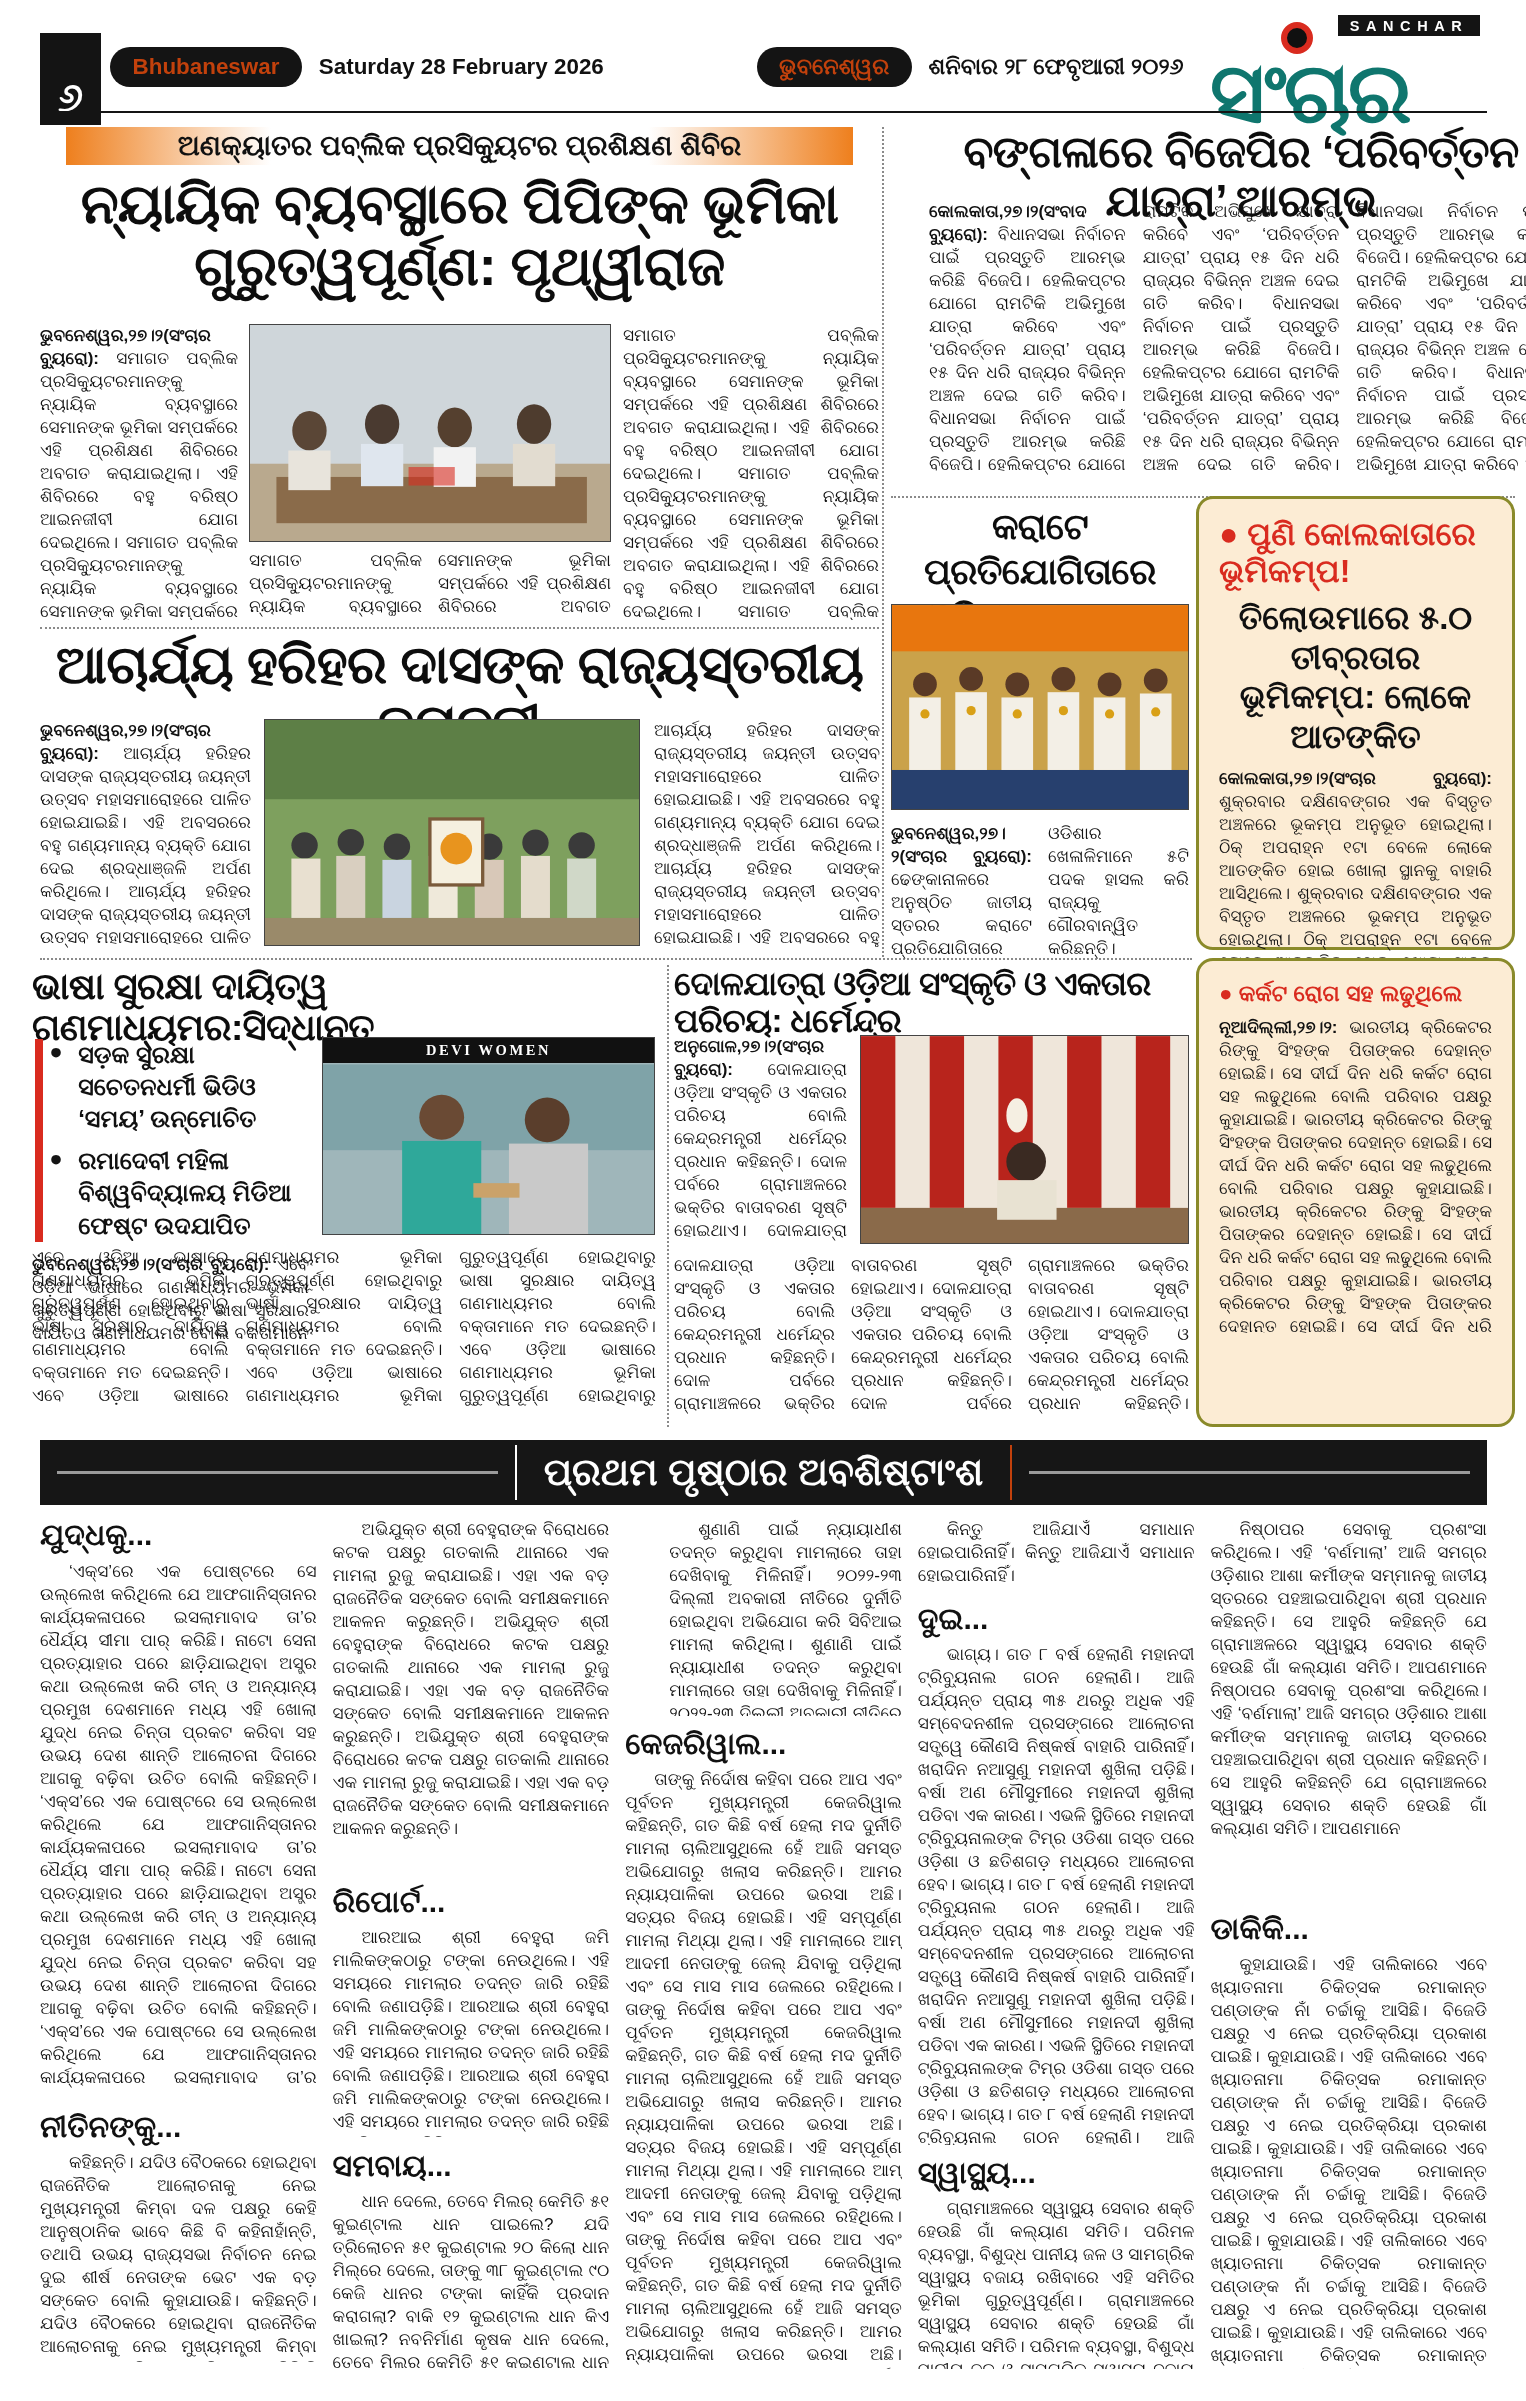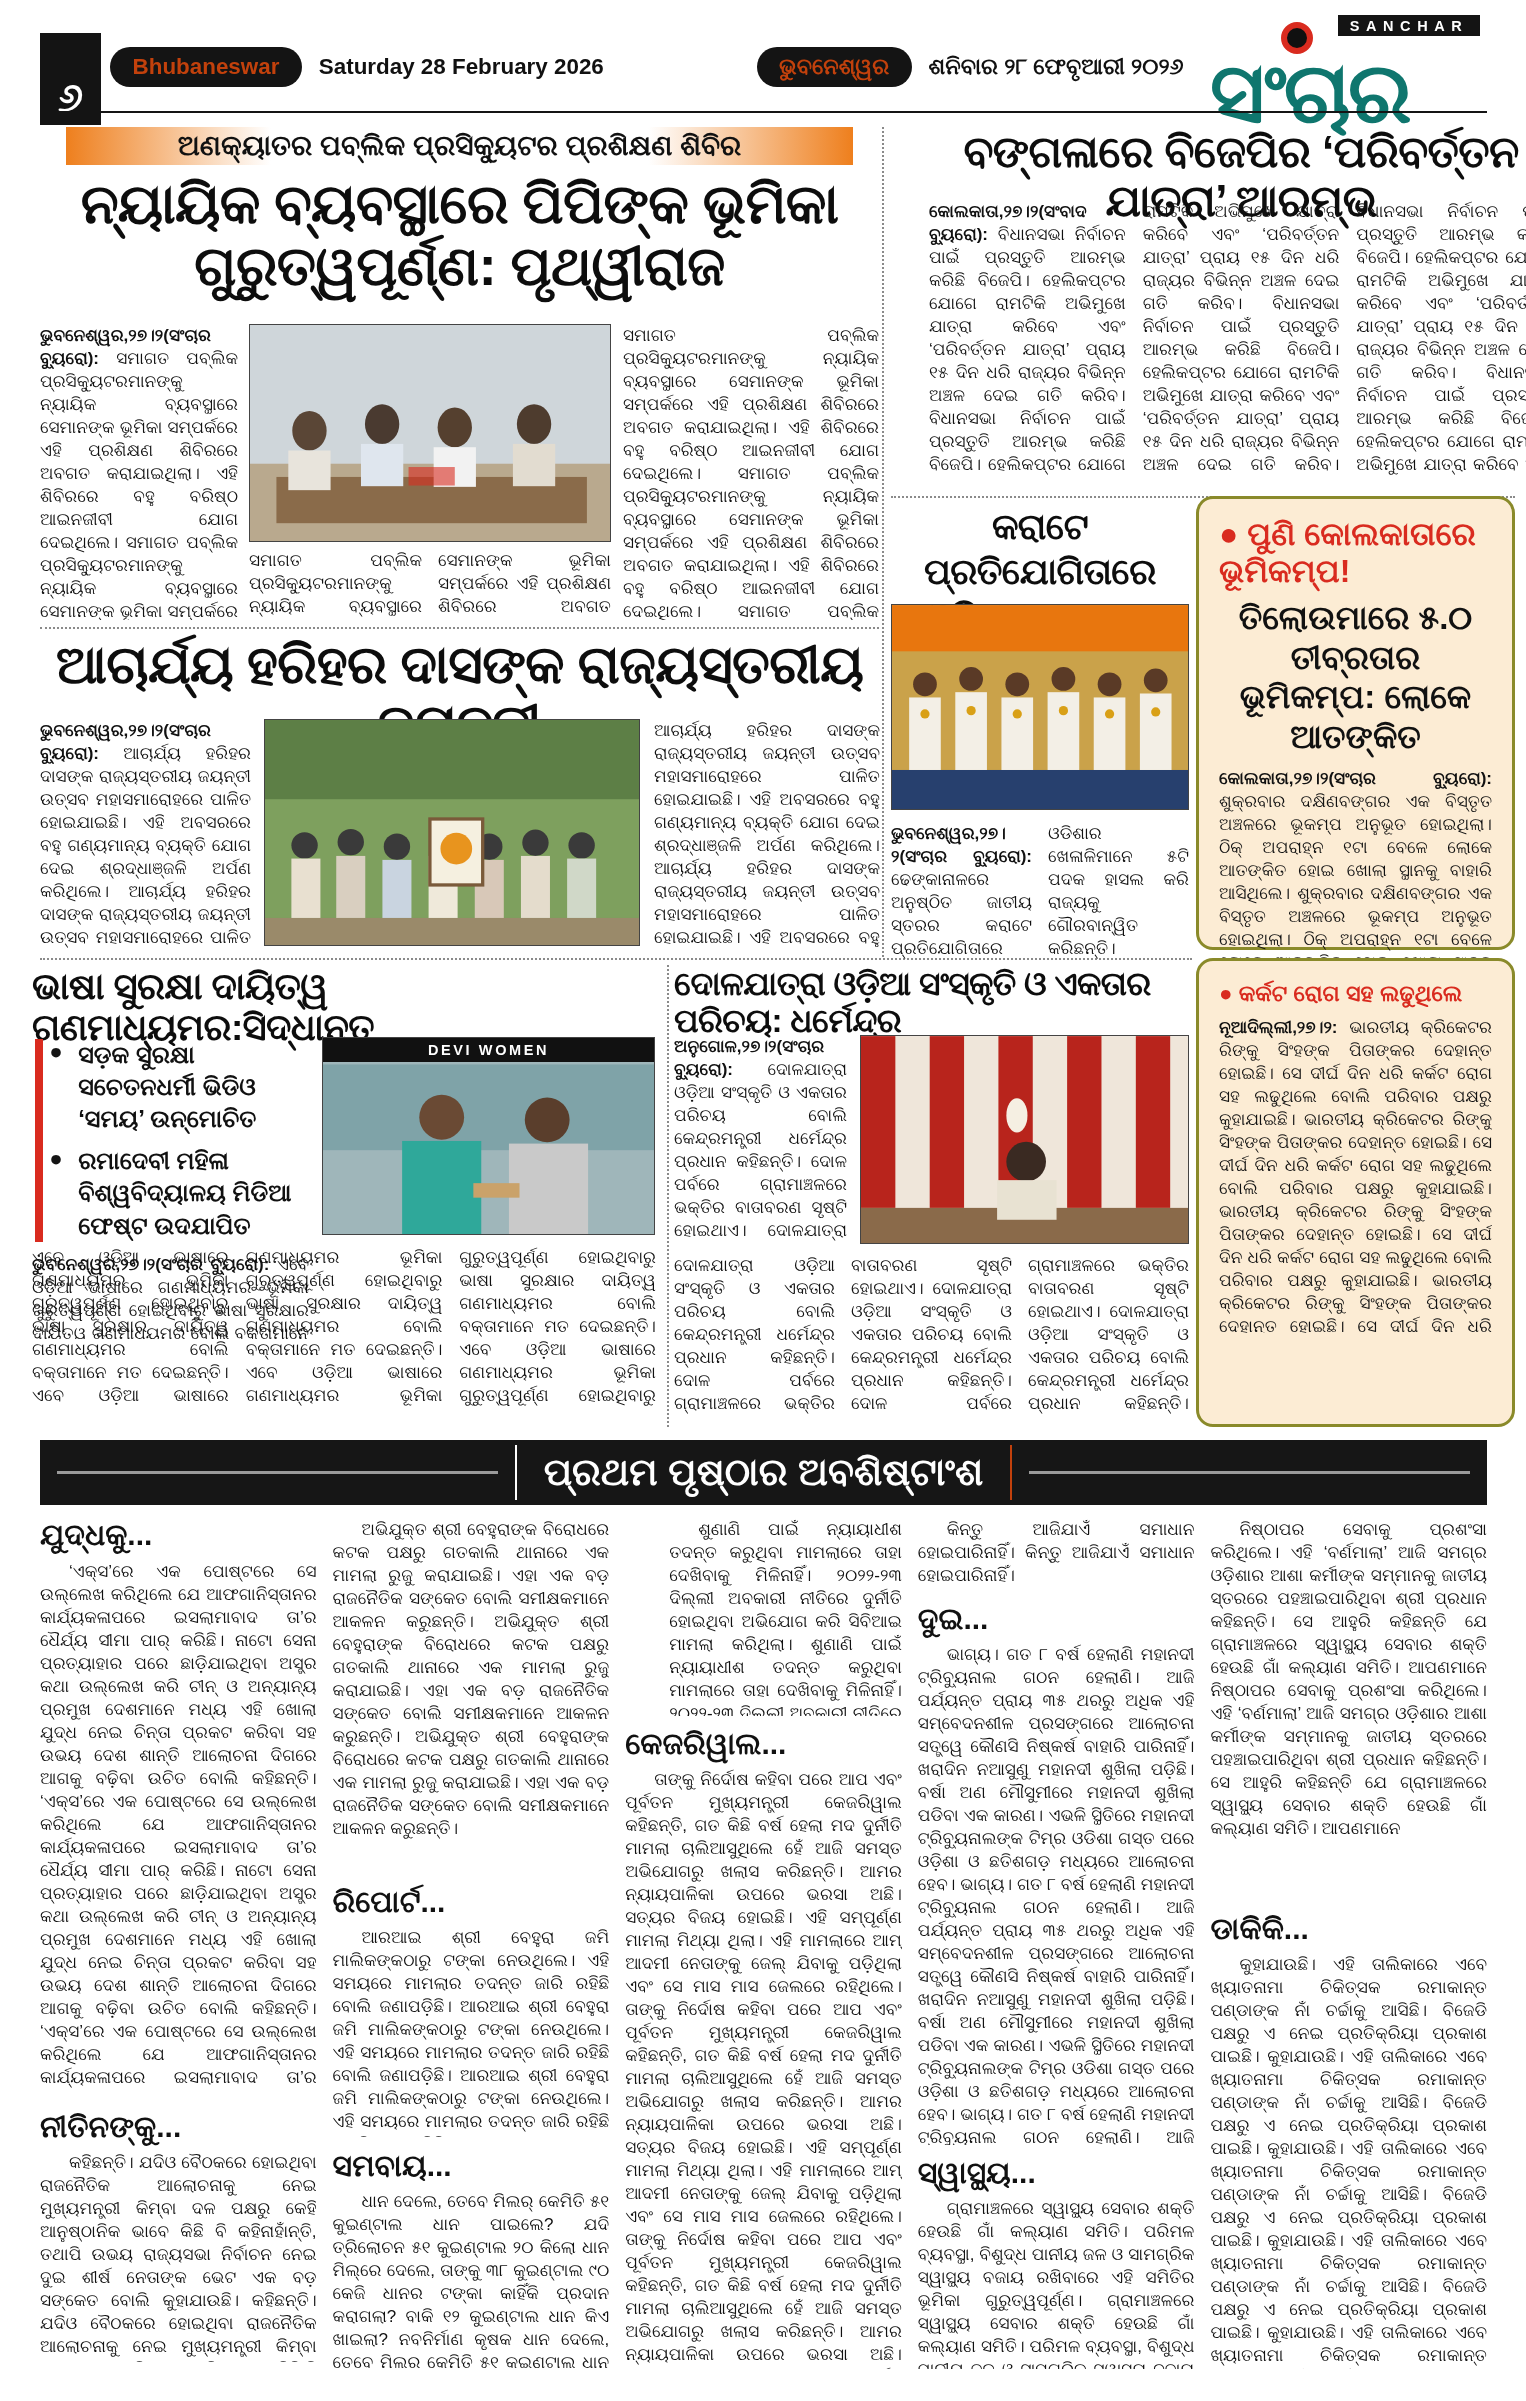--- a/index.html
+++ b/index.html
@@ -21,21 +21,21 @@
              background:#101010;box-sizing:content-box;}
   .top-rule{position:absolute;left:40px;top:111px;width:1447px;height:0;border-top:2.6px solid #141414;}
   
   .hrule{position:absolute;border-top:2px dotted #8a8a8a;height:0;}
   .vrule{position:absolute;border-left:2px dotted #8a8a8a;width:0;}
   .kicker{height:38px;display:flex;align-items:center;justify-content:center;font-size:28px;font-weight:800;
           background:linear-gradient(90deg,#ee7f1d 0%,#ffffff 26%,#ffffff 74%,#ee7f1d 100%);}
   .headline{font-weight:900;color:#0d0d0d;line-height:1.12;letter-spacing:-0.7px;}
   .body-txt{font-size:17px;line-height:23px;text-align:justify;overflow:hidden;}
   .body-txt .byl{font-weight:800;}
-  .photo{position:relative;border:1.3px solid #444;box-sizing:border-box;overflow:hidden;}
+  .photo{position:relative;border:1.3px solid #444;box-sizing:border-box;overflow:hidden;font-family:Liberation Serif, serif;}
   .subhead{font-size:30px;font-weight:900;margin:10.6px 0 6.6px 0;}
   
   .creambox{position:absolute;background:#fcecd4;border:3.3px solid #8a8a2a;border-radius:17px;box-sizing:border-box;padding:17px 20px;}
   .flagline{color:#d92b1f;font-size:32px;font-weight:900;margin-bottom:8px;}
   .boxhead{font-size:33px;font-weight:900;line-height:1.2;text-align:center;margin-bottom:10.6px;}
   .boxsub{color:#d92b1f;font-size:22.4px;font-weight:900;margin:2.6px 0 9.2px 0;}
   .dotred{color:#d92b1f;font-weight:900;}
   
   .bullets{border-left:8px solid #d92b1f;padding-left:13.2px;margin:6.6px 0 10.6px 2.6px;}
   .bullets .bi{font-size:24px;font-weight:800;line-height:1.35;margin-bottom:9.2px;position:relative;}

